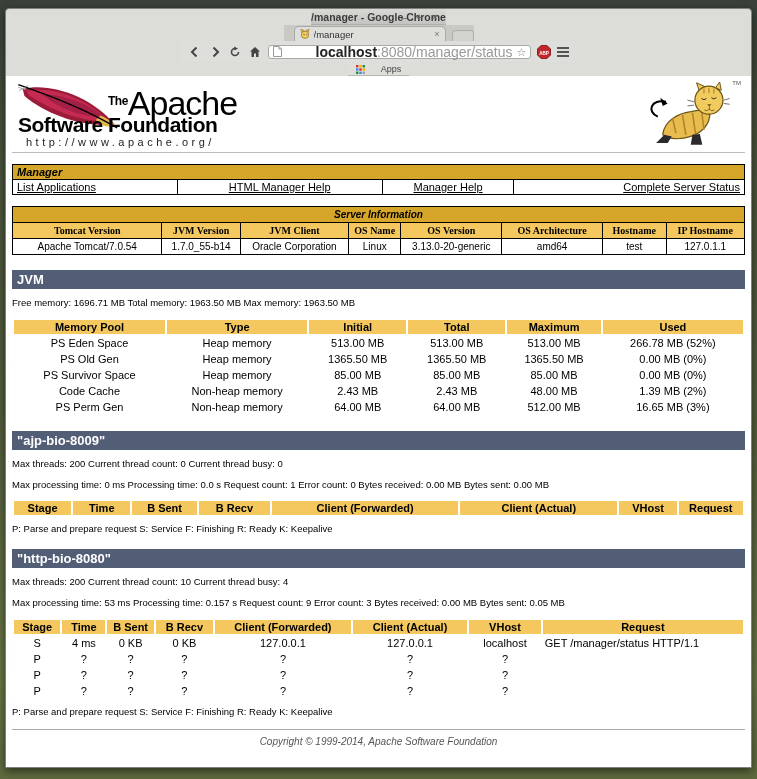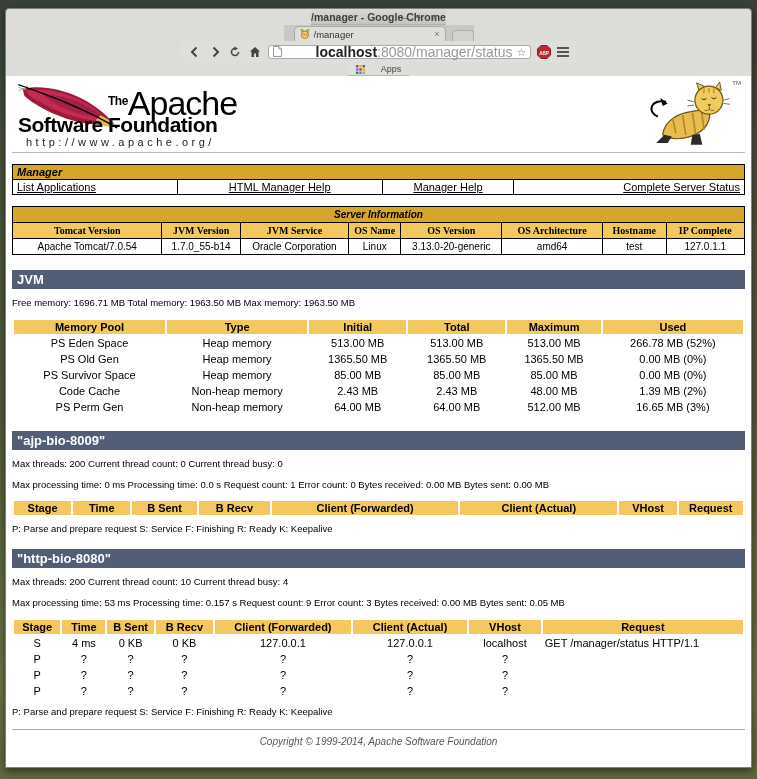--- a/index.html
+++ b/index.html
@@ -253,26 +253,26 @@
         </table>
 
       <table class="btable srv">
         <tbody>
             <tr>
               <td class="title-cell" colspan="8">Server Information</td>
             </tr>
         <tr>
               <th>Tomcat Version</th>
               <th>JVM Version</th>
-              <th>JVM Service</th>
+              <th>JVM Client</th>
               <th>OS Name</th>
               <th>OS Version</th>
               <th>OS Architecture</th>
               <th>Hostname</th>
-              <th>IP Complete</th>
+              <th>IP Hostname</th>
             </tr>
         </tbody>
           <tbody>
             <tr>
               <td>Apache Tomcat/7.0.54</td>
               <td>1.7.0_55-b14</td>
               <td>Oracle Corporation</td>
               <td>Linux</td>
               <td>3.13.0-20-generic</td>
               <td>amd64</td>

